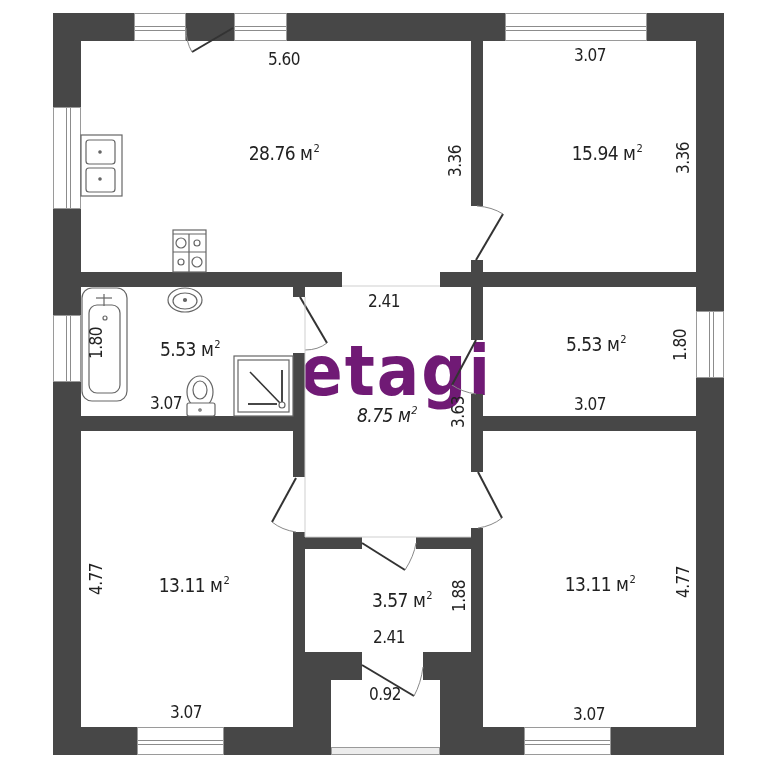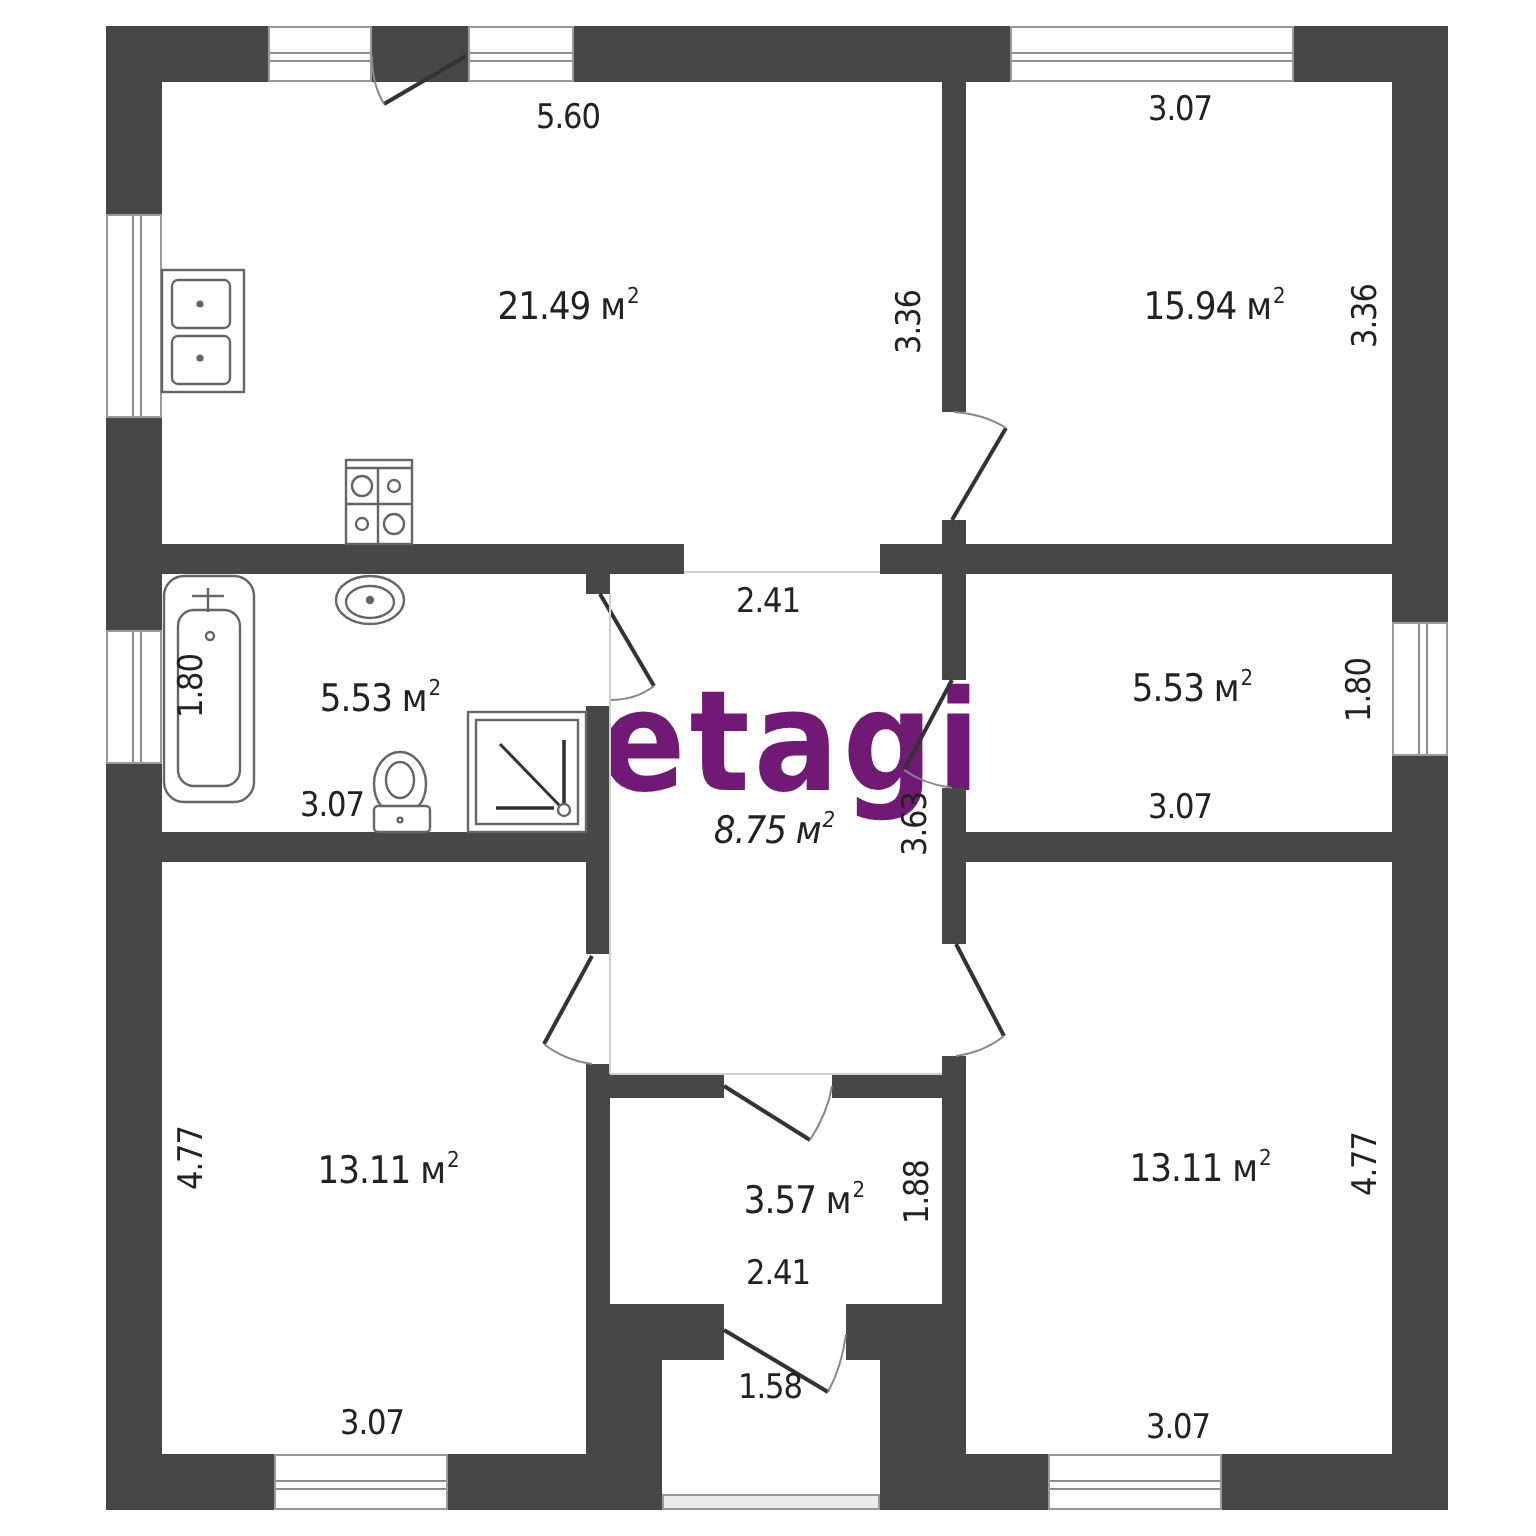--- a/index.html
+++ b/index.html
@@ -141,21 +141,21 @@
     <g stroke="#666" stroke-width="1.2" fill="#fff">
       <rect x="234" y="356" width="59" height="60"></rect>
       <rect x="238" y="360" width="51" height="52"></rect>
       <line x1="250" y1="372" x2="280" y2="403" stroke="#333" stroke-width="1.5"></line>
       <line x1="282" y1="370" x2="282" y2="402" stroke="#333" stroke-width="1.8"></line>
       <line x1="248" y1="404" x2="277" y2="404" stroke="#333" stroke-width="1.8"></line>
       <circle cx="282" cy="405" r="3"></circle>
     </g>
   </svg>
 
-  <div class="label area" style="left:284px;top:153px;"><span>21.49</span> <span>м</span><sup>2</sup></div>
+  <div class="label area" style="left:284px;top:153px;"><span>28.76</span> <span>м</span><sup>2</sup></div>
   <div class="label" style="left:284px;top:59px;text-align:right;">5.60</div>
   <div class="label vert" style="left:455px;top:161px;">3.36</div>
 
   <div class="label area" style="left:607px;top:153px;"><span>15.94</span> <span>м</span><sup>2</sup></div>
   <div class="label" style="left:590px;top:55px;">3.07</div>
   <div class="label vert" style="left:683px;top:158px;">3.36</div>
 
   <div class="label area" style="left:190px;top:349px;"><span>5.53</span> <span>м</span><sup>2</sup></div>
   <div class="label vert" style="left:96px;top:343px;">1.80</div>
   <div class="label" style="left:166px;top:403px;">3.07</div>
@@ -169,19 +169,19 @@
   <div class="label" style="left:590px;top:404px;">3.07</div>
 
   <div class="label area" style="left:194px;top:585px;"><span>13.11</span> <span>м</span><sup>2</sup></div>
   <div class="label vert" style="left:96px;top:579px;">4.77</div>
   <div class="label" style="left:186px;top:712px;">3.07</div>
 
   <div class="label area" style="left:389px;top:600px;margin-left:13px;"><span>3.57</span> <span>м</span><sup>2</sup></div>
   <div class="label vert" style="left:459px;top:596px;">1.88</div>
   <div class="label" style="left:389px;top:637px;">2.41</div>
 
-  <div class="label" style="left:385px;top:694px;">1.58</div>
+  <div class="label" style="left:385px;top:694px;">0.92</div>
 
   <div class="label area" style="left:600px;top:584px;"><span>13.11</span> <span>м</span><sup>2</sup></div>
   <div class="label vert" style="left:683px;top:582px;">4.77</div>
   <div class="label" style="left:589px;top:714px;">3.07</div>
 
 </div>
 
 </body></html>

